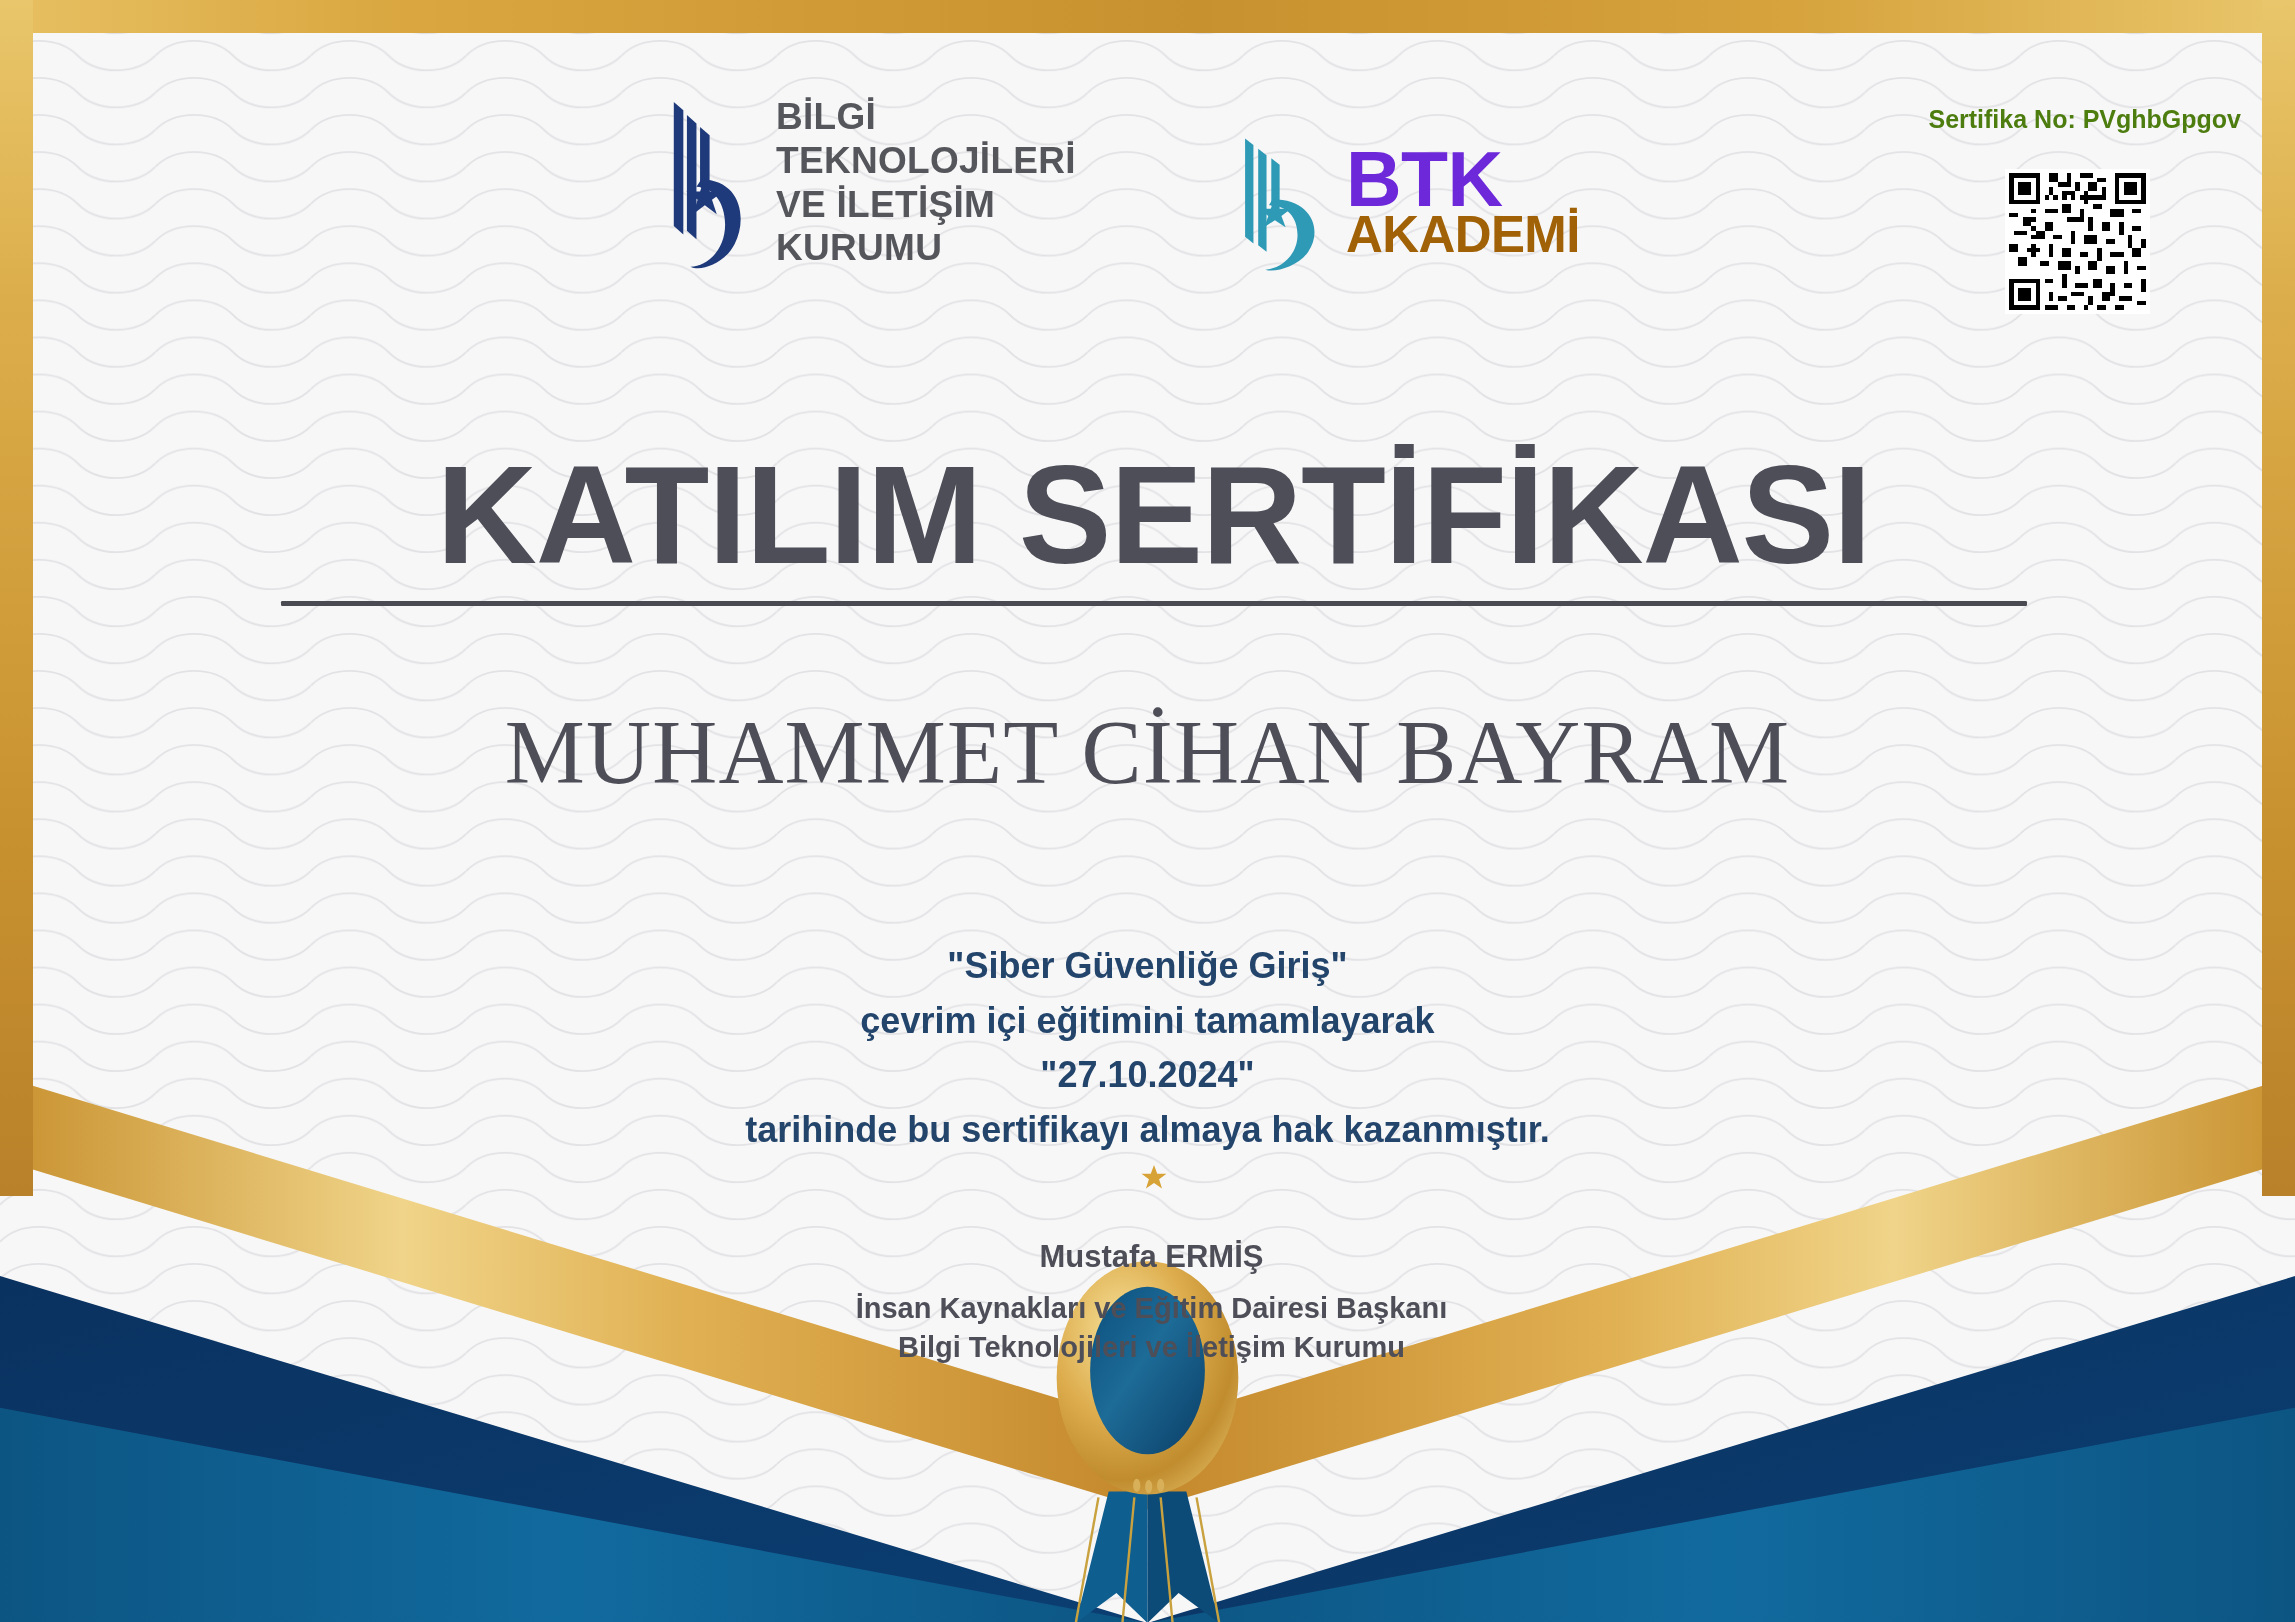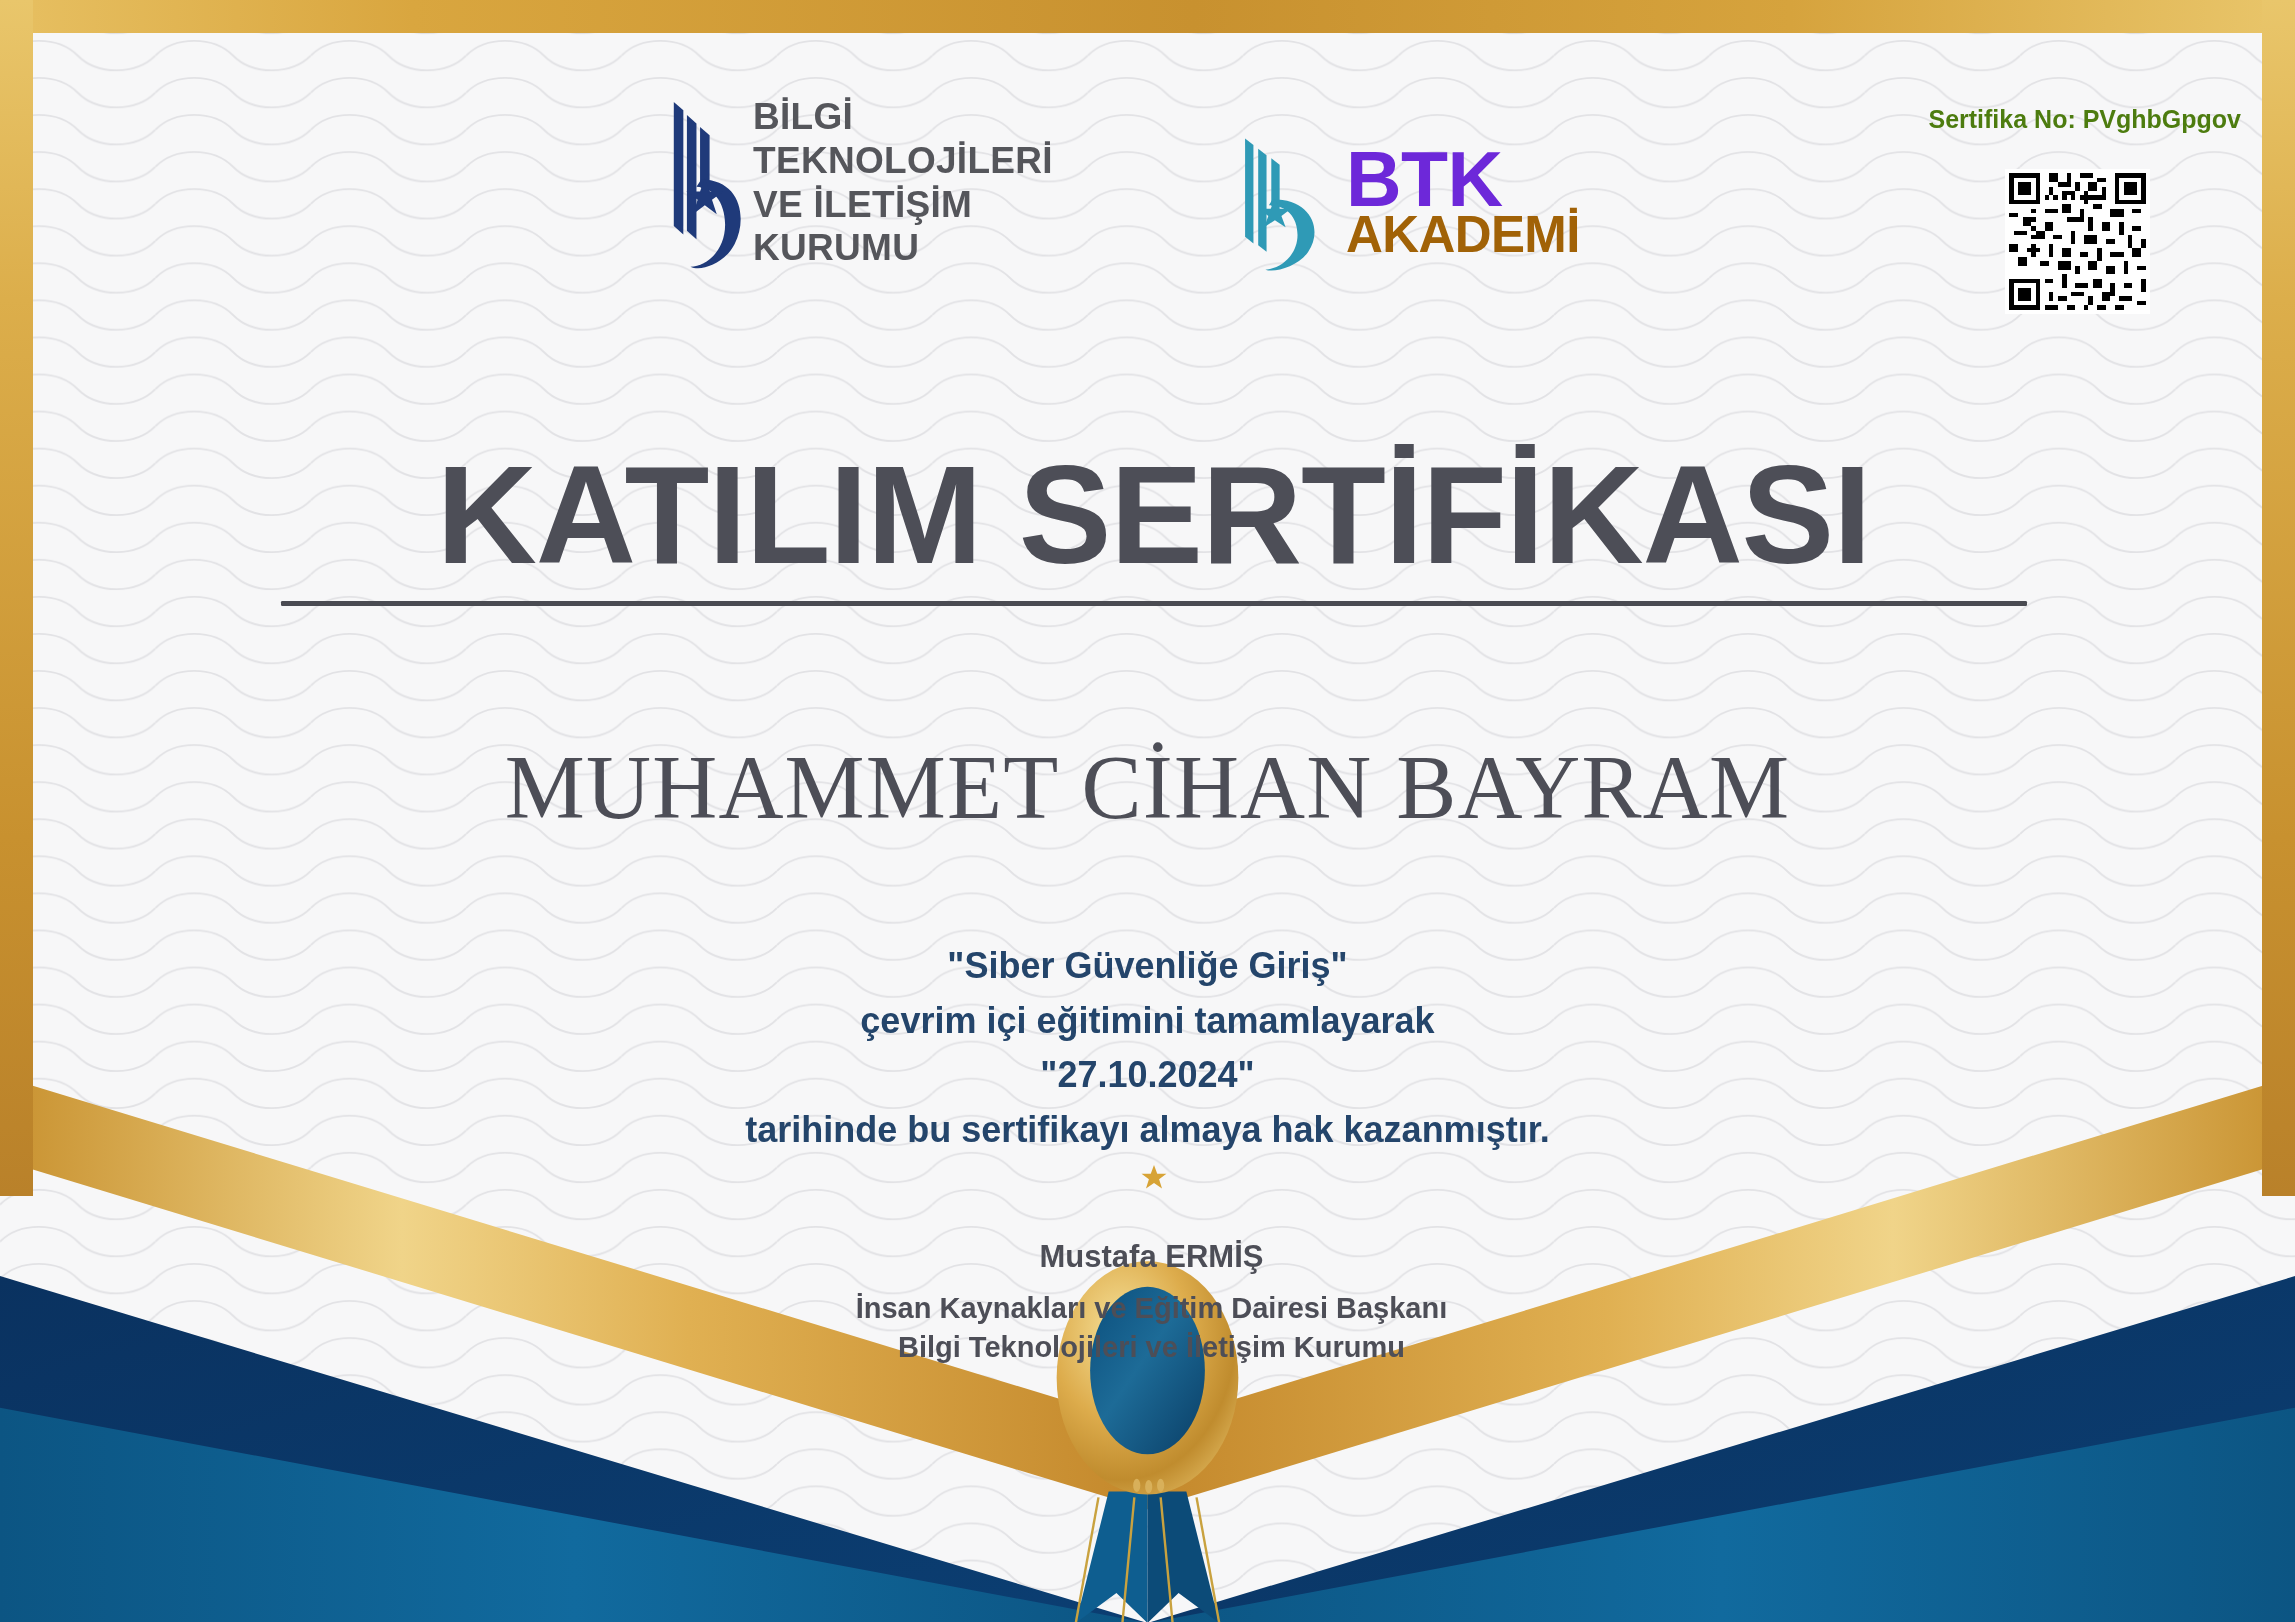--- a/index.html
+++ b/index.html
@@ -39,21 +39,21 @@
   
   #bottom-art{
     position:absolute; left:0; bottom:0; width:2295px; height:628px;
     z-index:5;
   }
 
   
   .content{ position:absolute; left:0; top:0; width:100%; height:100%; z-index:8; }
 
   
-  .logo-btk{ position:absolute; left:670px; top:90px; display:flex; align-items:center; gap:5px; }
+  .logo-btk{ position:absolute; left:670px; top:90px; display:flex; align-items:center; gap:28px; }
   .logo-btk .mark{ width:78px; height:185px; }
   .logo-btk .words{
     font-size:37px; font-weight:700; line-height:1.18; color:#55565B;
     letter-spacing:0.3px; white-space:nowrap;
   }
 
   .logo-akademi{ position:absolute; left:1240px; top:129px; display:flex; align-items:center; gap:13px; }
   .logo-akademi .mark{ width:93px; height:146px; }
   .logo-akademi .words{ line-height:0.88; }
   .logo-akademi .l1{ font-size:77px; font-weight:700; color:#6d28d9; letter-spacing:-0.6px; display:block; }
@@ -72,21 +72,21 @@
     text-align:center; font-size:139px; font-weight:700;
     color:#4D4E57; letter-spacing:-1.2px;
   }
   .rule{
     position:absolute; left:281px; top:601px; width:1746px; height:4.8px;
     background:#4A4B52; border-radius:1.2px;
   }
 
   
   .name{
-    position:absolute; left:0; right:0; top:736px;
+    position:absolute; left:0; right:0; top:701px;
     text-align:center; font-family:"Liberation Serif",serif;
     font-size:90px; color:#4D4E57; letter-spacing:1.2px; white-space:nowrap;
   }
 
   
   .body-text{
     position:absolute; left:0; right:0; top:939px;
     text-align:center; color:#24456B;
     font-size:36px; font-weight:700; line-height:1.52;
   }

